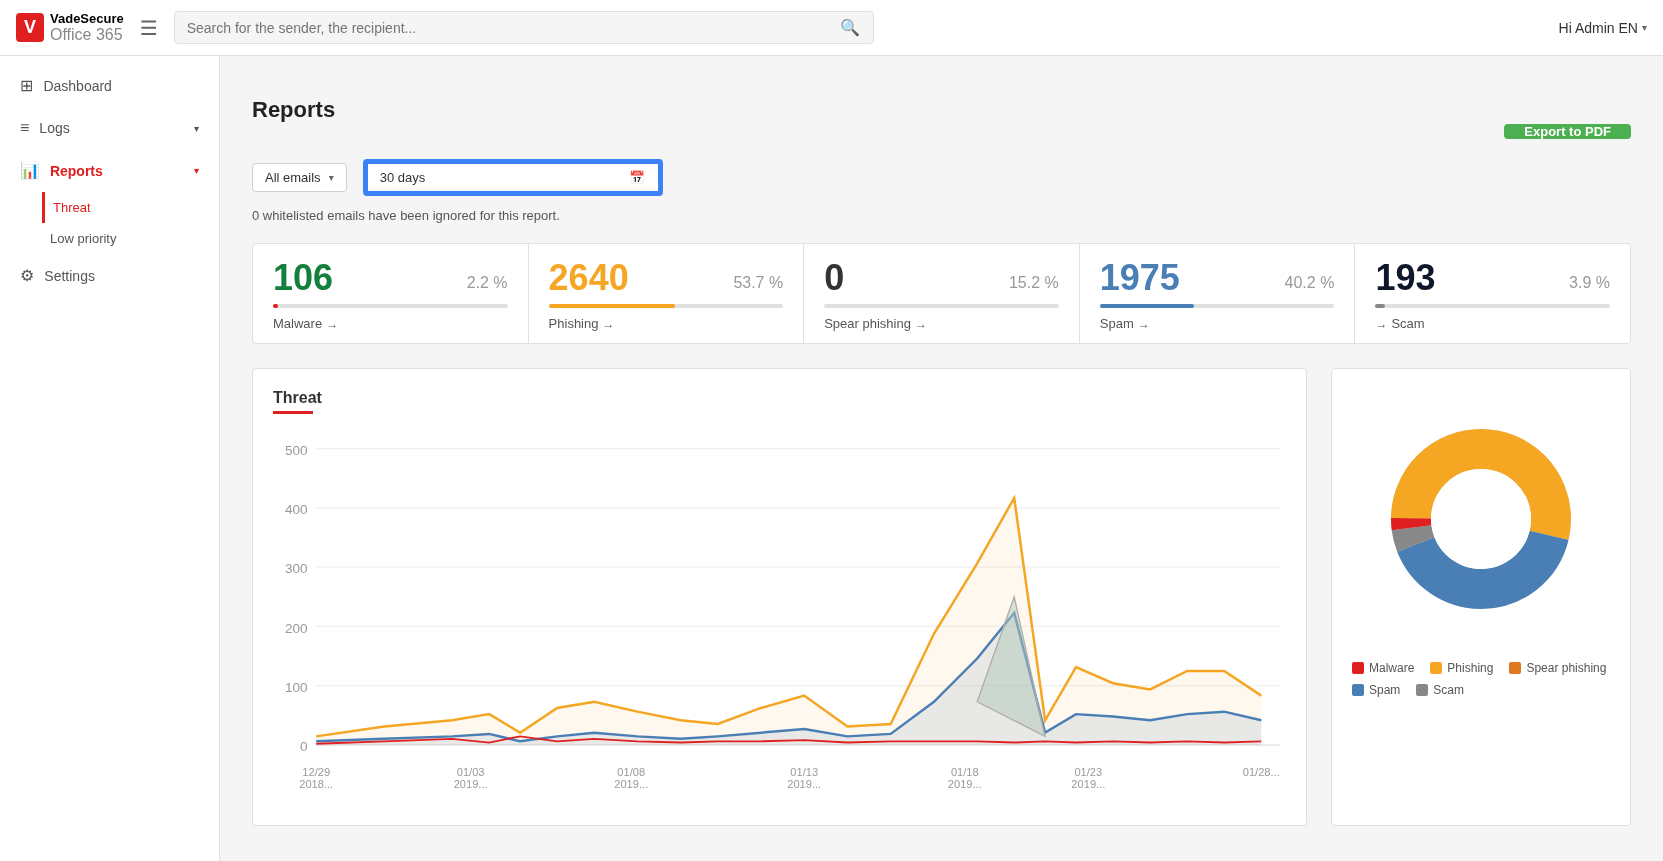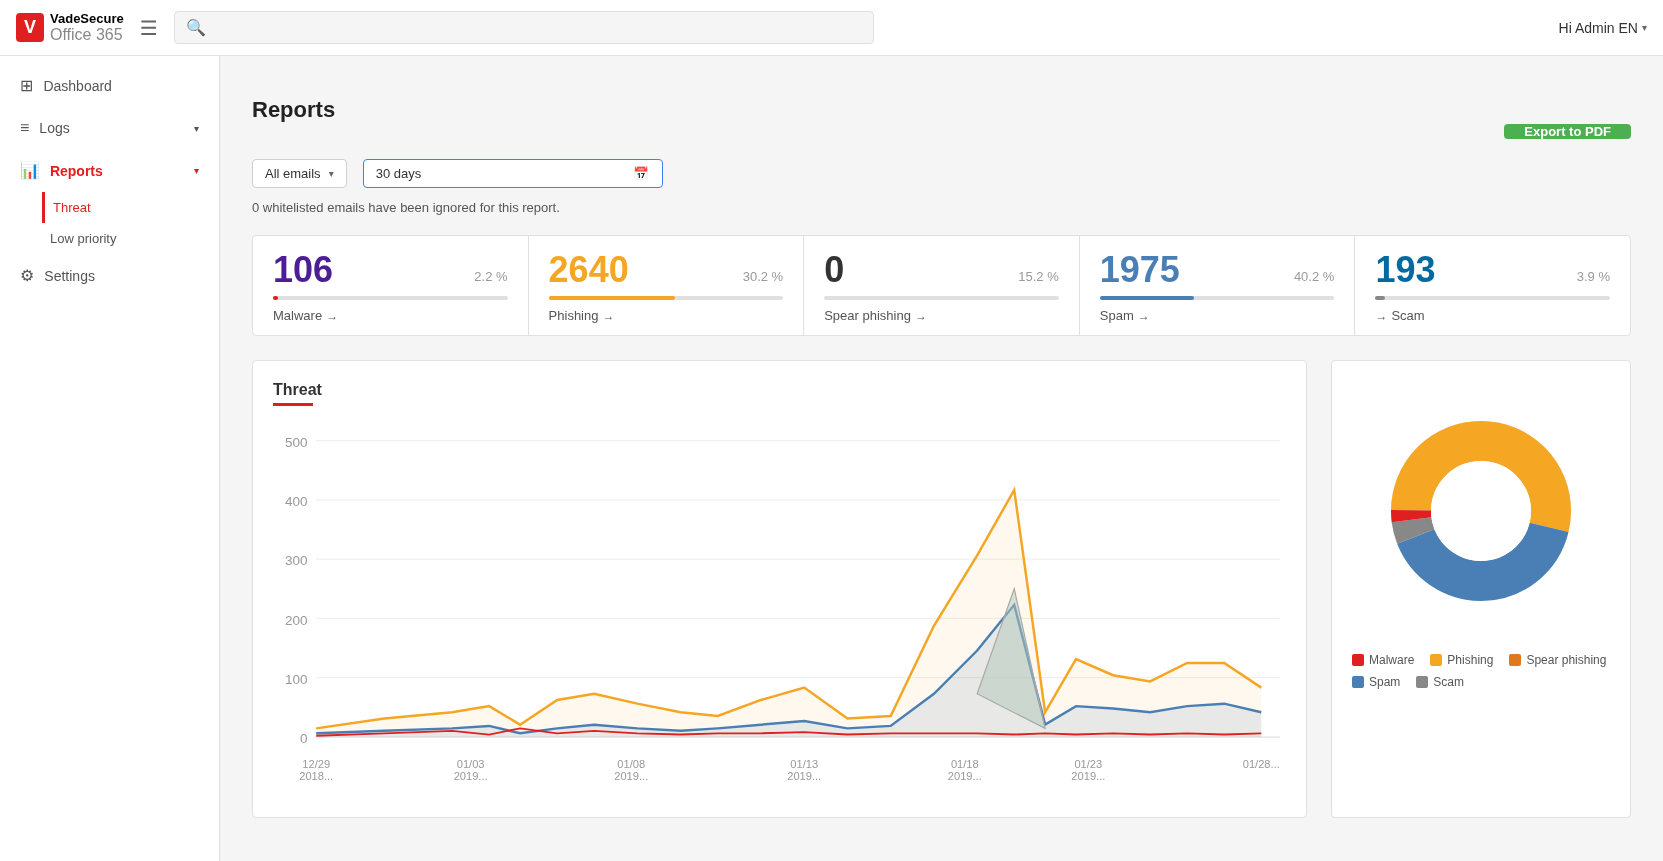--- a/index.html
+++ b/index.html
@@ -33,36 +33,36 @@
 
     
     .page-header { display: flex; align-items: center; justify-content: space-between; margin-bottom: 20px; }
     .page-title { font-size: 22px; font-weight: 600; color: #222; }
     .export-btn { background: #4caf50; color: #fff; border: none; padding: 0 20px; border-radius: 4px; font-size: 13px; font-weight: 600; cursor: pointer; margin-top: 44px; }
 
     
     .filters { display: flex; align-items: center; gap: 16px; margin-bottom: 12px; }
     .filter-select { display: flex; align-items: center; border: 1px solid #d0d0d0; border-radius: 4px; background: #fff; padding: 6px 12px; font-size: 13px; color: #333; cursor: pointer; gap: 8px; }
     .filter-select .chevron { color: #666; font-size: 10px; }
-    .filter-date { display: flex; align-items: center; border: 1px solid #3b82f6; border-radius: 4px; background: #fff; padding: 6px 12px; font-size: 13px; color: #333; gap: 24px; min-width: 300px; }
+    .filter-date { display: flex; align-items: center; border: 5px solid #3b82f6; border-radius: 4px; background: #fff; padding: 6px 12px; font-size: 13px; color: #333; gap: 24px; min-width: 300px; }
     .filter-date .cal-icon { color: #666; }
     .whitelist-note { font-size: 13px; color: #555; margin-bottom: 20px; }
 
     
     .stats-row { display: flex; gap: 0; margin-bottom: 24px; background: #fff; border: 1px solid #e0e0e0; border-radius: 4px; overflow: hidden; }
     .stat-card { flex: 1; padding: 16px 20px 12px; border-right: 1px solid #e0e0e0; position: relative; }
     .stat-card:last-child { border-right: none; }
     .stat-top { display: flex; align-items: flex-start; justify-content: space-between; }
     .stat-value { font-size: 36px; font-weight: 700; line-height: 1; }
-    .stat-value.malware { color: #4c1d95; text-align: right; }
+    .stat-value.malware { color: #15803d; text-align: right; }
     .stat-value.phishing { color: #f5a623; }
     .stat-value.spear { color: #333; }
     .stat-value.spam { color: #4a7fb5; }
-    .stat-value.scam { color: #0369a1; }
-    .stat-pct { font-size: 13px; color: #999; align-self: flex-end; padding-bottom: 4px; }
+    .stat-value.scam { color: #0f172a; }
+    .stat-pct { font-size: 16px; color: #999; align-self: flex-end; padding-bottom: 4px; }
     .stat-bar { height: 4px; background: #e0e0e0; margin: 8px 0; border-radius: 2px; }
     .stat-bar-fill { height: 100%; border-radius: 2px; }
     .stat-bar-fill.malware { background: #e02020; width: 2.2%; }
     .stat-bar-fill.phishing { background: #f5a623; width: 53.7%; }
     .stat-bar-fill.spear { background: #333; width: 0%; }
     .stat-bar-fill.spam { background: #4a7fb5; width: 40.2%; }
     .stat-bar-fill.scam { background: #888; width: 3.9%; }
     .stat-label { font-size: 13px; color: #555; display: flex; align-items: center; gap: 4px; }
     .stat-label .arrow { font-size: 12px; }
 
@@ -90,20 +90,21 @@
   <div class="header">
     <div class="logo">
       <div class="logo-box">V</div>
       <div>
         <div style="font-size:13px;font-weight:700;color:#000000;">VadeSecure</div>
         <div style="font-size:16px;color:#888;">Office 365</div>
       </div>
     </div>
     <span class="hamburger">☰</span>
     <div class="search-bar">
+      <input type="text" placeholder="Search for the sender, the recipient..." style="">
       <span class="search-icon">🔍</span>
     </div>
     <div class="user-info">
       <span>Hi Admin EN</span>
       <span class="user-chevron">▾</span>
     </div>
   </div>
 
   <div class="body">
 
@@ -163,21 +164,21 @@
             </div>
           <div class="stat-label">
             <span>Malware</span>
             <span class="arrow">→</span>
           </div>
         </div>
 
         <div class="stat-card">
           <div class="stat-top">
             <span class="stat-value phishing">2640</span>
-            <span class="stat-pct">30.2 %</span>
+            <span class="stat-pct">53.7 %</span>
           </div>
           <div class="stat-bar">
               <div class="stat-bar-fill phishing"></div>
             </div>
           <div class="stat-label">
             <span>Phishing</span>
             <span class="arrow">→</span>
           </div>
         </div>
 

